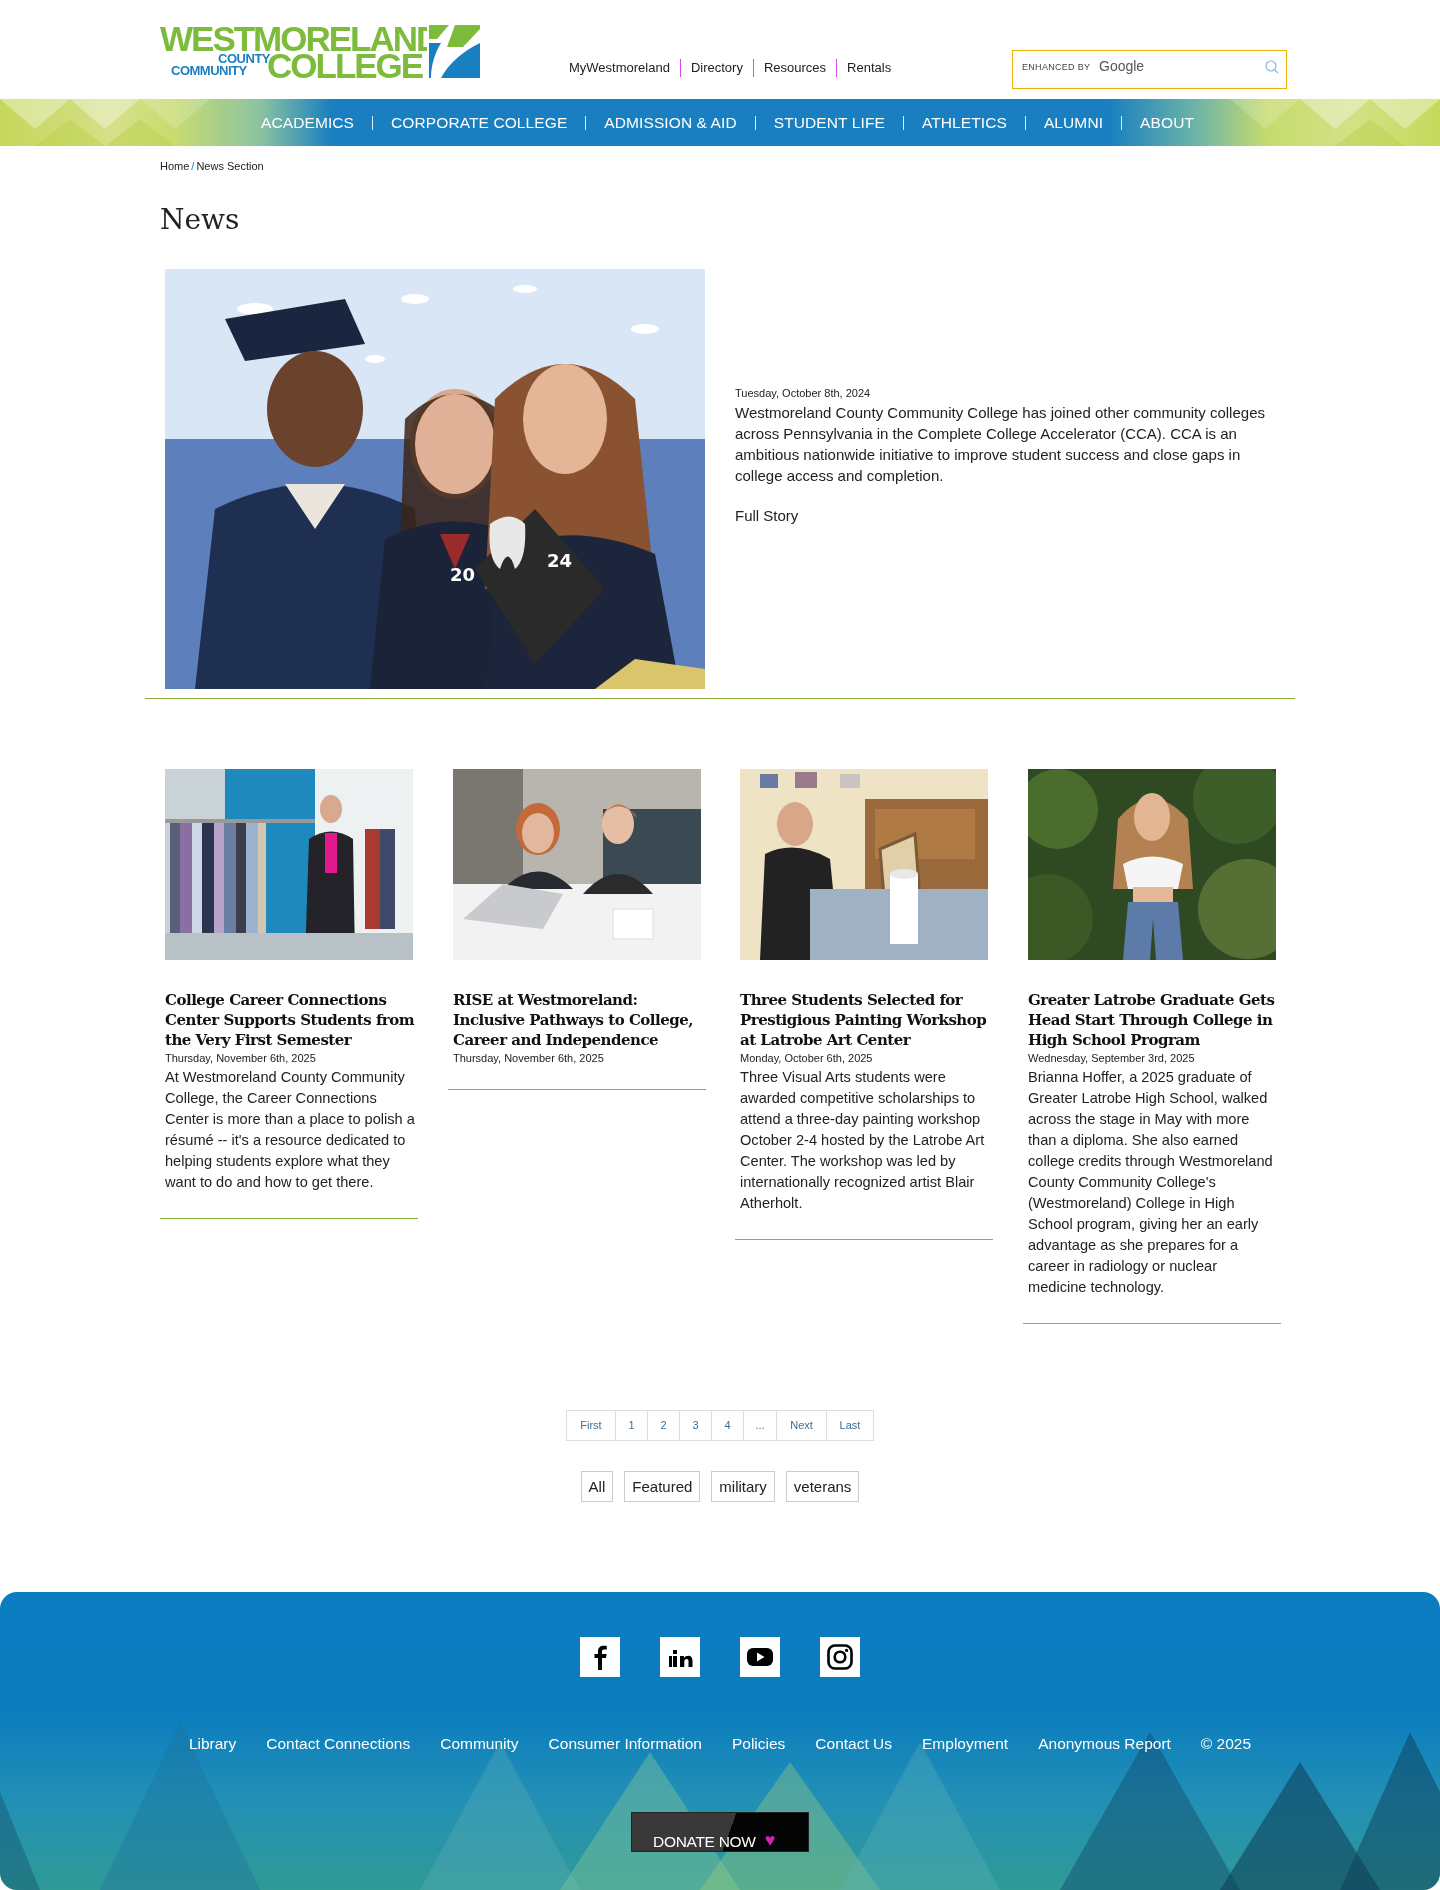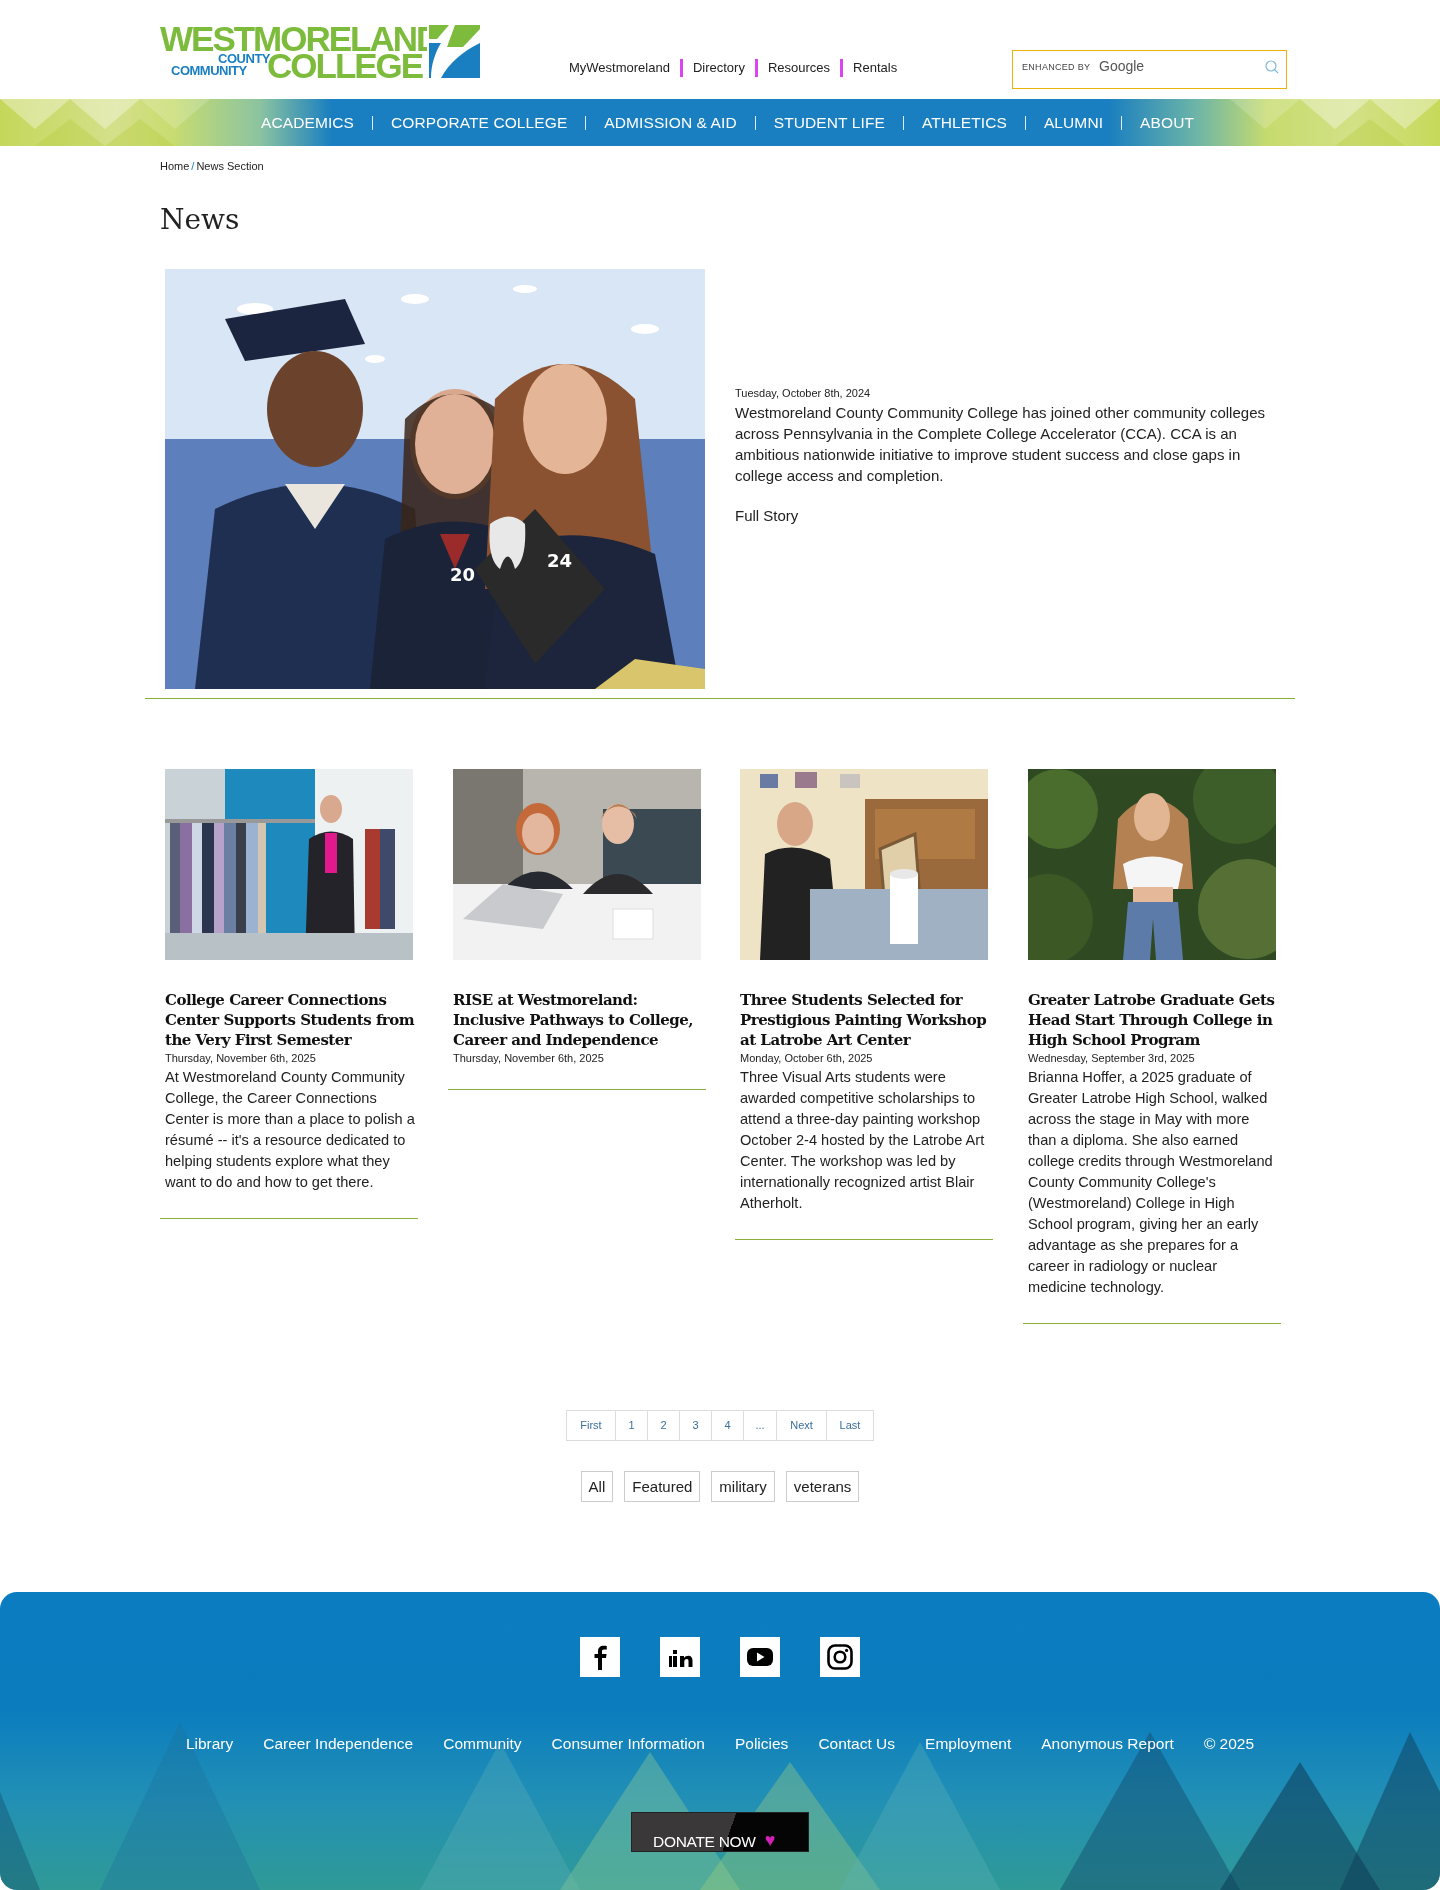--- a/index.html
+++ b/index.html
@@ -9,21 +9,21 @@
   
   .header { position: absolute; top: 0; left: 0; width: 1440px; height: 99px; background: #fff; }
   .logo { position: absolute; left: 160px; top: 22px; width: 320px; height: 60px; }
   .logo .w-word { position: absolute; left: 0; top: 0; font-family: "Liberation Sans", sans-serif; font-weight: bold; font-size: 35px; letter-spacing: -2px; color: #7cbb3c; line-height: 34px; }
   .logo .county { position: absolute; left: 44px; top: 31px; font-weight: bold; font-size: 13px; line-height: 12px; color: #1a7fc0; text-align: right; width: 66px; letter-spacing: -0.5px; }
   .logo .community { position: absolute; left: 11px; top: 43px; font-weight: bold; font-size: 13px; line-height: 12px; color: #1a7fc0; letter-spacing: -0.5px; }
   .logo .college { position: absolute; left: 107px; top: 27px; font-weight: bold; font-size: 35px; line-height: 34px; letter-spacing: -2px; color: #7cbb3c; }
   .logo-mark { position: absolute; left: 427px; top: 25px; width: 53px; height: 53px; }
 
   .util-nav { position: absolute; left: 569px; top: 59px; display: flex; align-items: center; font-size: 13px; color: #222; }
-  .util-nav a { color: #222; text-decoration: none; padding: 0 10px; border-right: 3px solid #d946ef; line-height: 18px; }
+  .util-nav a { color: #222; text-decoration: none; padding: 0 10px; border-right: 1px solid #d946ef; line-height: 18px; }
   .util-nav a:first-child { padding-left: 0; }
   .util-nav a:last-child { border-right: none; }
 
   .search-box { position: absolute; left: 1012px; top: 50px; width: 275px; height: 39px; border: 1px solid #eab308; background: #fff; }
   .search-box .enh { position: absolute; left: 9px; top: 11px; font-size: 9px; color: #444; letter-spacing: 0.3px; }
   .search-box .goog { position: absolute; left: 86px; top: 7px; font-size: 14px; color: #555; }
   .search-btn { position: absolute; left: 1263px; top: 58px; width: 18px; height: 18px; cursor: pointer; }
 
   
   .navbar { position: absolute; top: 99px; left: 0; width: 1440px; height: 47px;
@@ -341,21 +341,21 @@
       <svg width="28" height="28" viewBox="0 0 28 28">
         <rect x="2.5" y="2.5" width="23" height="23" rx="6.5" fill="none" stroke="#000" stroke-width="2.6"></rect>
         <circle cx="14" cy="14" r="5.3" fill="none" stroke="#000" stroke-width="2.6"></circle>
         <circle cx="20.6" cy="7.4" r="1.6" fill="#000"></circle>
       </svg>
     </a>
   </div>
 
   <nav class="foot-links">
     <a>Library</a>
-    <a>Career Independence</a>
+    <a>Contact Connections</a>
     <a>Community</a>
     <a>Consumer Information</a>
     <a>Policies</a>
     <a>Contact Us</a>
     <a>Employment</a>
     <a>Anonymous Report</a>
     <span>© 2025</span>
   </nav>
 
   <a class="donate">

